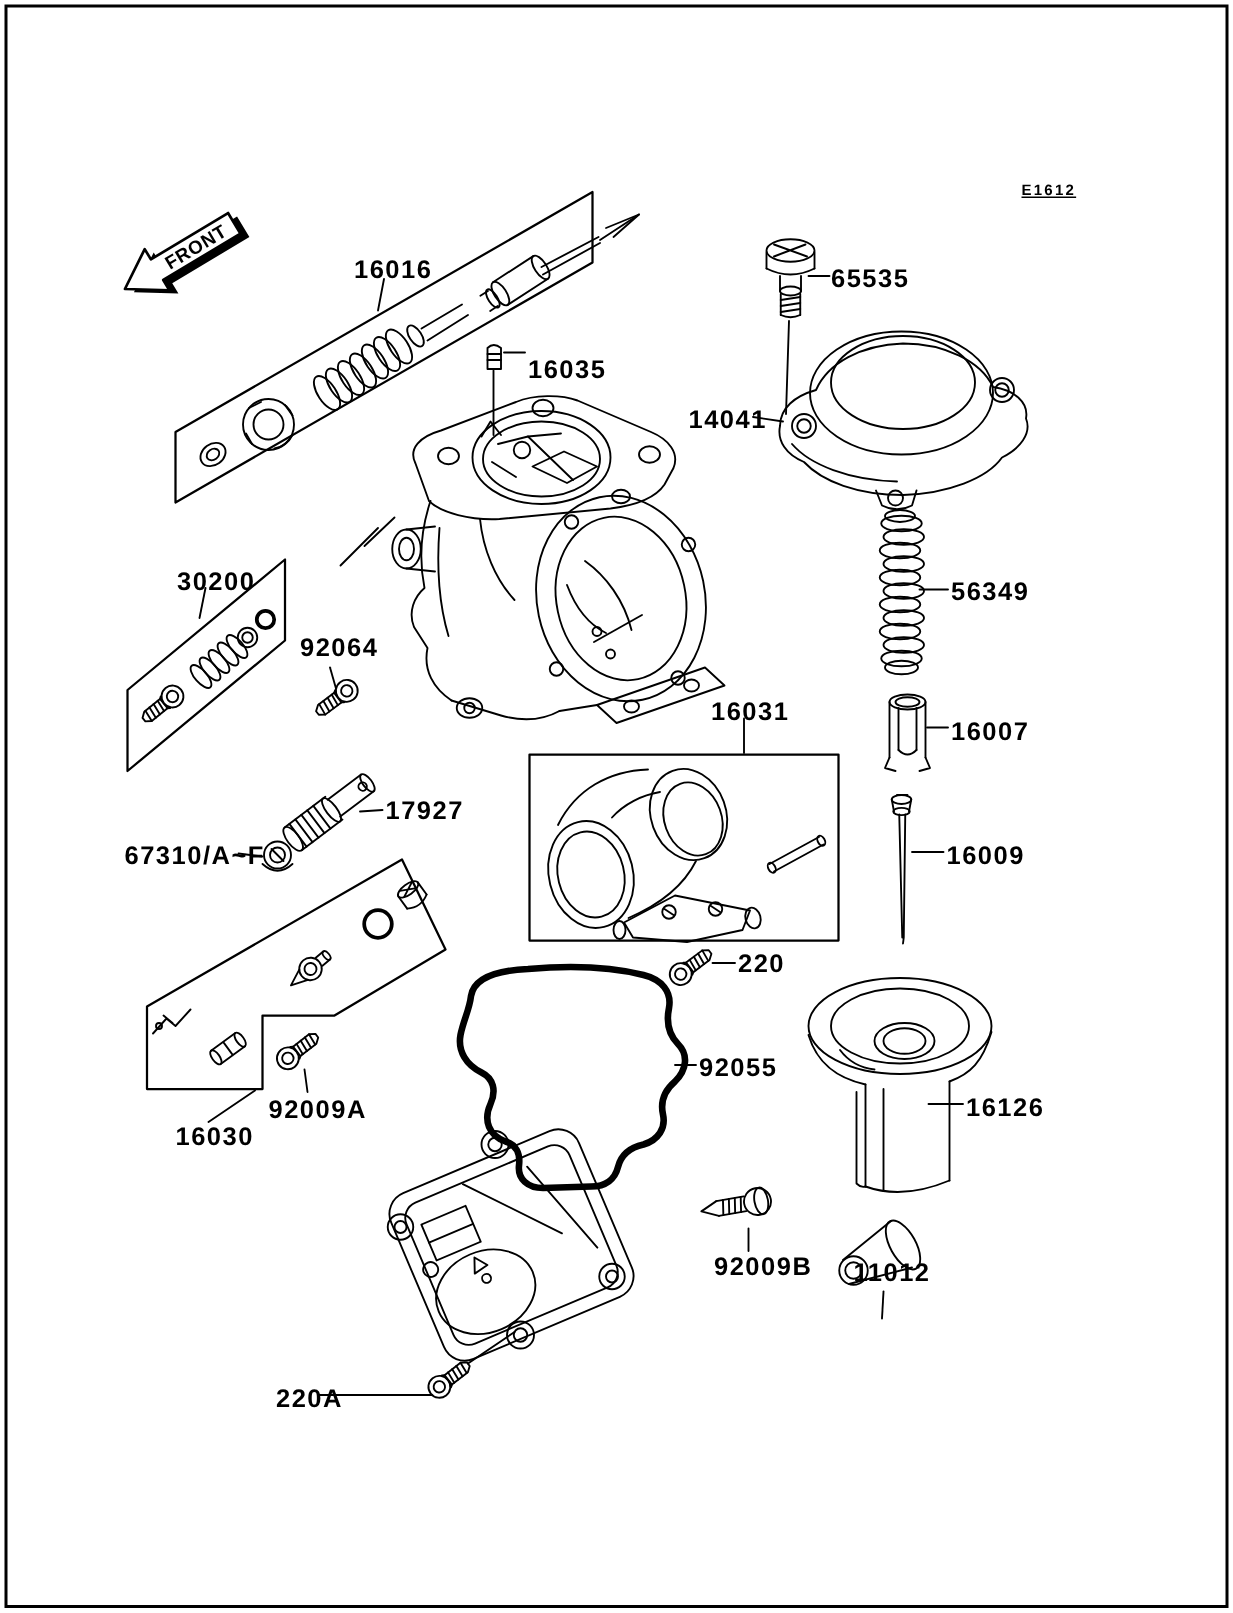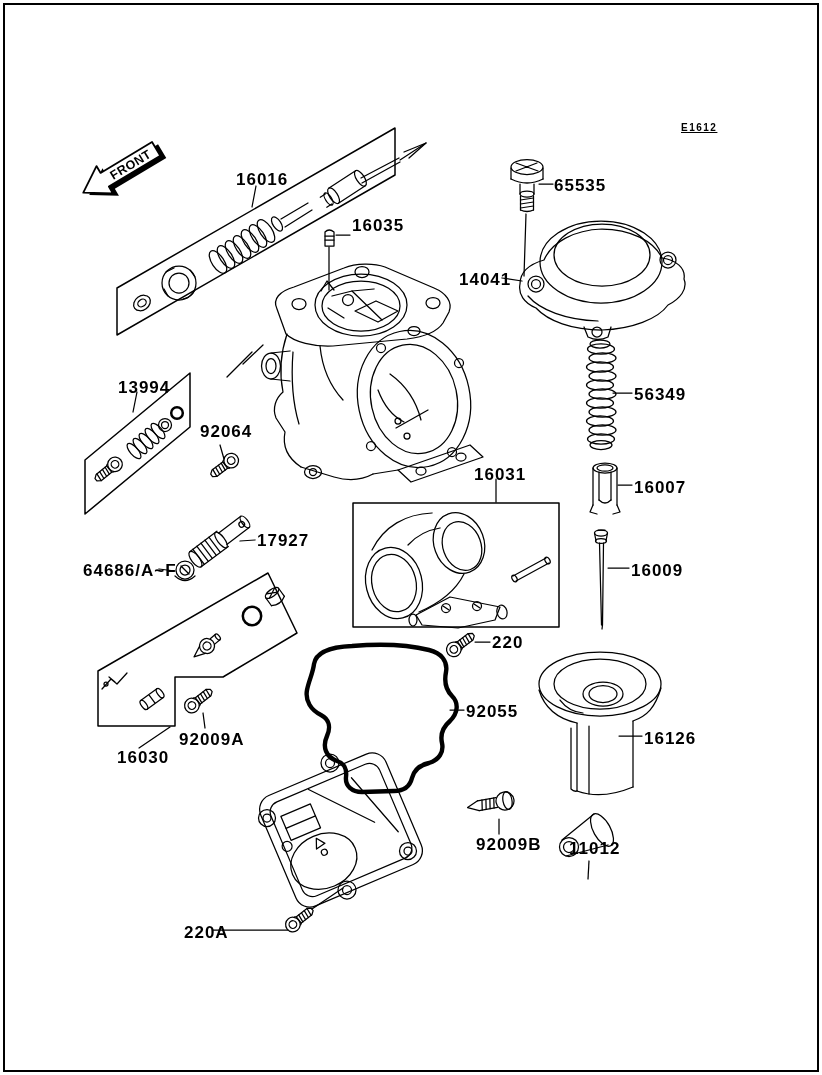--- a/index.html
+++ b/index.html
@@ -373,29 +373,29 @@
       <path d="M 170,727 L 139,748"></path>
       <path d="M 499,819 L 499,834"></path>
       <path d="M 589,861 L 588,879"></path>
       <path d="M 213,930 L 288,930 M 312,909 L 343,888"></path>
       <path d="M 526,214 L 524,276"></path>
     </g>
   </svg>
 
   <div class="plabel" style="left:236px;top:171px">16016</div>
   <div class="plabel" style="left:554px;top:177px">65535</div>
-  <div class="plabel" style="left:352px;top:217px">16035</div>
+  <div class="plabel" style="left:352px;top:238px">16035</div>
   <div class="plabel" style="left:459px;top:271px">14041</div>
   <div class="plabel" style="left:634px;top:386px">56349</div>
-  <div class="plabel" style="left:118px;top:379px">13994</div>
+  <div class="plabel" style="left:118px;top:379px">30200</div>
   <div class="plabel" style="left:200px;top:423px">92064</div>
   <div class="plabel" style="left:474px;top:466px">16031</div>
   <div class="plabel" style="left:634px;top:479px">16007</div>
   <div class="plabel" style="left:257px;top:532px">17927</div>
-  <div class="plabel" style="left:83px;top:562px">64686/A~F</div>
+  <div class="plabel" style="left:83px;top:562px">67310/A~F</div>
   <div class="plabel" style="left:631px;top:562px">16009</div>
   <div class="plabel" style="left:492px;top:634px">220</div>
   <div class="plabel" style="left:466px;top:703px">92055</div>
   <div class="plabel" style="left:644px;top:730px">16126</div>
   <div class="plabel" style="left:179px;top:731px">92009A</div>
   <div class="plabel" style="left:117px;top:749px">16030</div>
   <div class="plabel" style="left:476px;top:836px">92009B</div>
   <div class="plabel" style="left:569px;top:840px">11012</div>
   <div class="plabel" style="left:184px;top:924px">220A</div>
 

